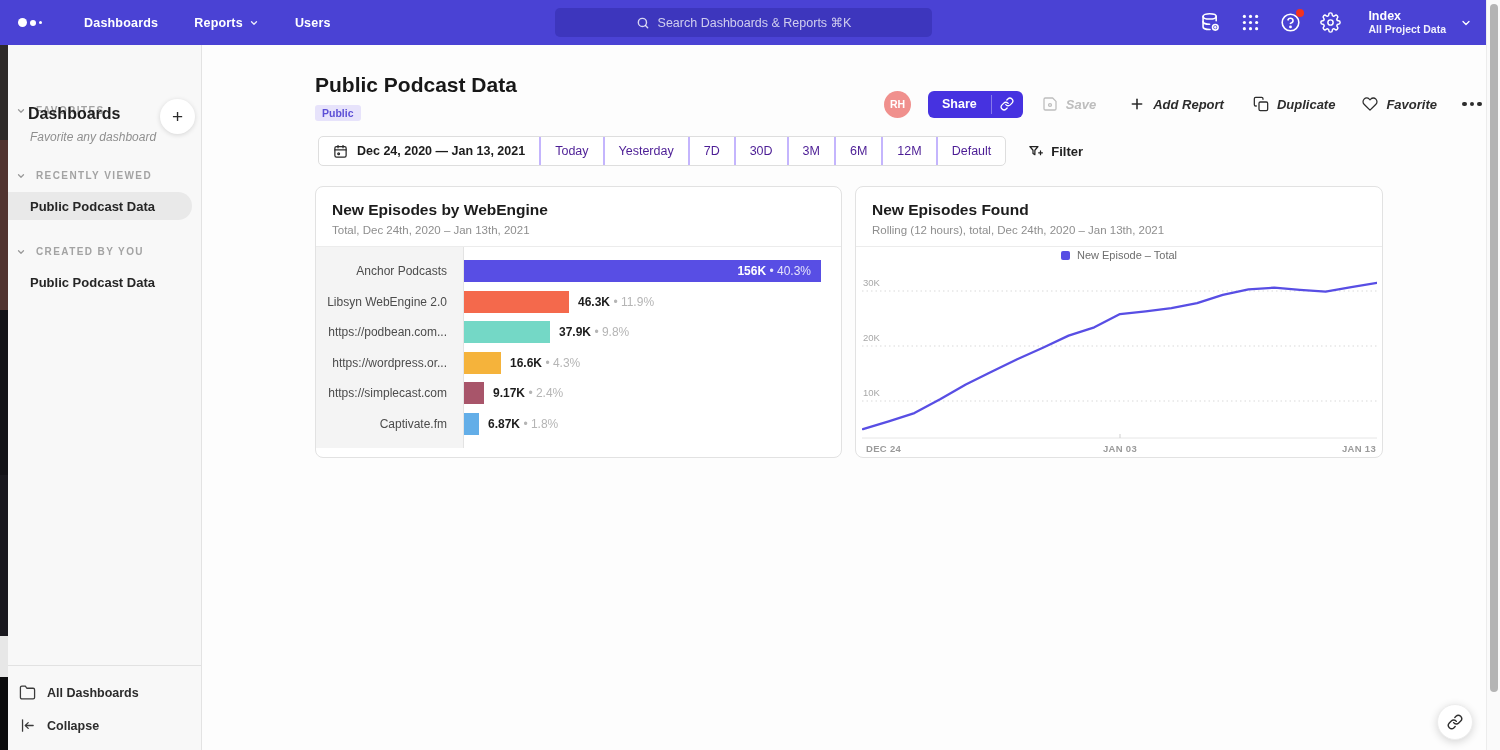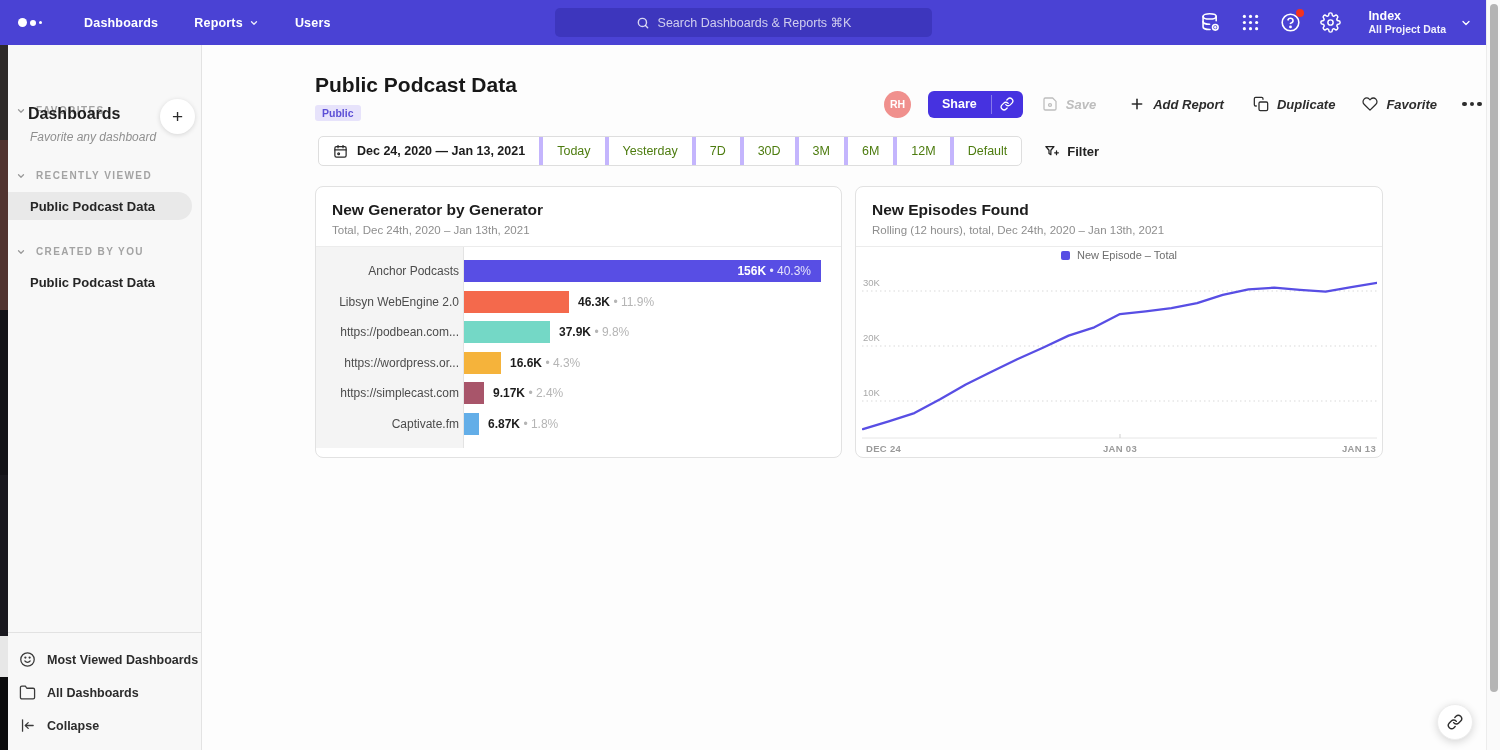--- a/index.html
+++ b/index.html
@@ -81,42 +81,42 @@
   .act svg { width:16px; height:16px; }
   .act.disabled { color:#bdbdbd; cursor:default; }
   .more-dots { display:flex; gap:3px; cursor:pointer; }
   .more-dots i { width:4.5px; height:4.5px; border-radius:50%; background:#2d2d2d; display:block; }
 
   
   .toolbar { position:absolute; left:116px; top:91px; display:flex; align-items:center; }
   .seg-ctl { display:flex; height:30px; background:#fff;
     border:1px solid #dedede; border-radius:5px; overflow:hidden; }
   .seg { height:100%; display:flex; align-items:center; padding:0 14px; font-size:12.5px;
-    color:#4d7c0f; border-left:4px solid #c4b5fd; cursor:pointer; white-space:nowrap; }
+    color:#4c1d95; border-left:2px solid #c4b5fd; cursor:pointer; white-space:nowrap; }
   .seg.date { border-left:none; gap:9px; color:#1c1c1c; font-weight:700; }
   .seg.date svg { width:15px; height:15px; color:#2a2a2a; }
   .filter { display:flex; align-items:center; gap:8px; margin-left:22px; font-size:13px;
     font-weight:700; color:#222; cursor:pointer; }
   .filter svg { width:15px; height:15px; }
 
   
   .card { position:absolute; top:141px; background:#fff; border:1px solid #e2e2e2; border-radius:8px; }
   .card.c1 { left:113px; width:527px; height:272px; }
   .card.c2 { left:653px; width:528px; height:272px; }
   .card-head { padding:14px 16px 0; height:60px; border-bottom:1px solid #ececec; }
   .card-title { font-size:15.5px; font-weight:700; color:#1c1c1c; }
   .card-sub { font-size:11.5px; color:#8e8e8e; margin-top:5px; }
 
   
   .bar-rows { position:absolute; left:0; top:60px; width:100%; height:201px; padding-top:9px;
     background:linear-gradient(90deg, #f4f4f4 0, #f4f4f4 147px, #fff 147px); }
   .bar-rows::before { content:""; position:absolute; left:147px; top:0; bottom:0; width:1px;
     background:#e3e3e3; }
   .bar-row { display:flex; align-items:center; height:30.5px; }
-  .bar-cat { width:147px; text-align:right; padding-right:4px; font-size:12px; color:#4c4c4c;
+  .bar-cat { width:147px; text-align:right; padding-right:16px; font-size:12px; color:#4c4c4c;
     white-space:nowrap; overflow:hidden; }
   .bar-wrap { flex:1; display:flex; align-items:center; min-width:0; }
   .bar { height:22px; display:flex; align-items:center; }
   .bar-val { margin-left:9px; font-size:12px; font-weight:700; color:#1c1c1c; white-space:nowrap; }
   .bar-val .pct { font-weight:400; color:#b5b5b5; }
   .bar-val.inside { margin-left:auto; padding-right:10px; color:#fff; }
   .bar-val.inside .pct { color:rgba(255,255,255,.85); }
 
   
   .legend { position:absolute; left:0; top:62px; width:100%; display:flex; align-items:center;
@@ -238,29 +238,20 @@
         <svg width="10" height="10" viewBox="0 0 24 24" fill="none" stroke="#9a9a9a" stroke-width="3" stroke-linecap="round" stroke-linejoin="round">
           <polyline points="6 9 12 15 18 9"></polyline>
         </svg>
         <span class="lab">CREATED BY YOU</span>
       </div>
       <div class="sb-item">Public Podcast Data</div>
     </div>
   <div class="sb-foot" id="sb-foot">
       <div class="sb-foot-item">
         <svg viewBox="0 0 24 24" fill="none" stroke="currentColor" stroke-width="1.8" stroke-linecap="round" stroke-linejoin="round">
-          <circle cx="12" cy="12" r="9.5"></circle>
-          <path d="M8.2 14s1.4 2 3.8 2 3.8-2 3.8-2"></path>
-          <circle cx="9" cy="9.3" r="0.7" fill="currentColor"></circle>
-          <circle cx="15" cy="9.3" r="0.7" fill="currentColor"></circle>
-        </svg>
-        <span>Most Viewed Dashboards</span>
-      </div>
-      <div class="sb-foot-item">
-        <svg viewBox="0 0 24 24" fill="none" stroke="currentColor" stroke-width="1.8" stroke-linecap="round" stroke-linejoin="round">
           <path d="M22 19a2 2 0 0 1-2 2H4a2 2 0 0 1-2-2V5a2 2 0 0 1 2-2h5l2 3h9a2 2 0 0 1 2 2z"></path>
         </svg>
         <span>All Dashboards</span>
       </div>
       <div class="sb-foot-item">
         <svg viewBox="0 0 24 24" fill="none" stroke="currentColor" stroke-width="1.8" stroke-linecap="round" stroke-linejoin="round">
           <line x1="5" y1="4" x2="5" y2="20"></line>
           <polyline points="13 8 9 12 13 16"></polyline>
           <line x1="9" y1="12" x2="20" y2="12"></line>
         </svg>
@@ -347,21 +338,21 @@
           <path d="M3 4h13l-5 6v7l-3-1.8V10L3 4z"></path>
           <line x1="17" y1="14" x2="23" y2="14"></line>
           <line x1="20" y1="11" x2="20" y2="17"></line>
         </svg>
       <span>Filter</span>
     </div>
   </div>
 
   <div class="card c1">
     <div class="card-head">
-      <div class="card-title">New Generator by Generator</div>
+      <div class="card-title">New Episodes by WebEngine</div>
       <div class="card-sub">Total, Dec 24th, 2020 – Jan 13th, 2021</div>
     </div>
     <div class="bar-rows" id="bar-rows">
         <div class="bar-row">
           <div class="bar-cat">Anchor Podcasts</div>
           <div class="bar-wrap">
             <div class="bar" style="width: 358px; background: rgb(88, 78, 228);">
               <span class="bar-val inside"><b>156K</b> <span class="pct">• 40.3%</span></span>
             </div>
           </div>

